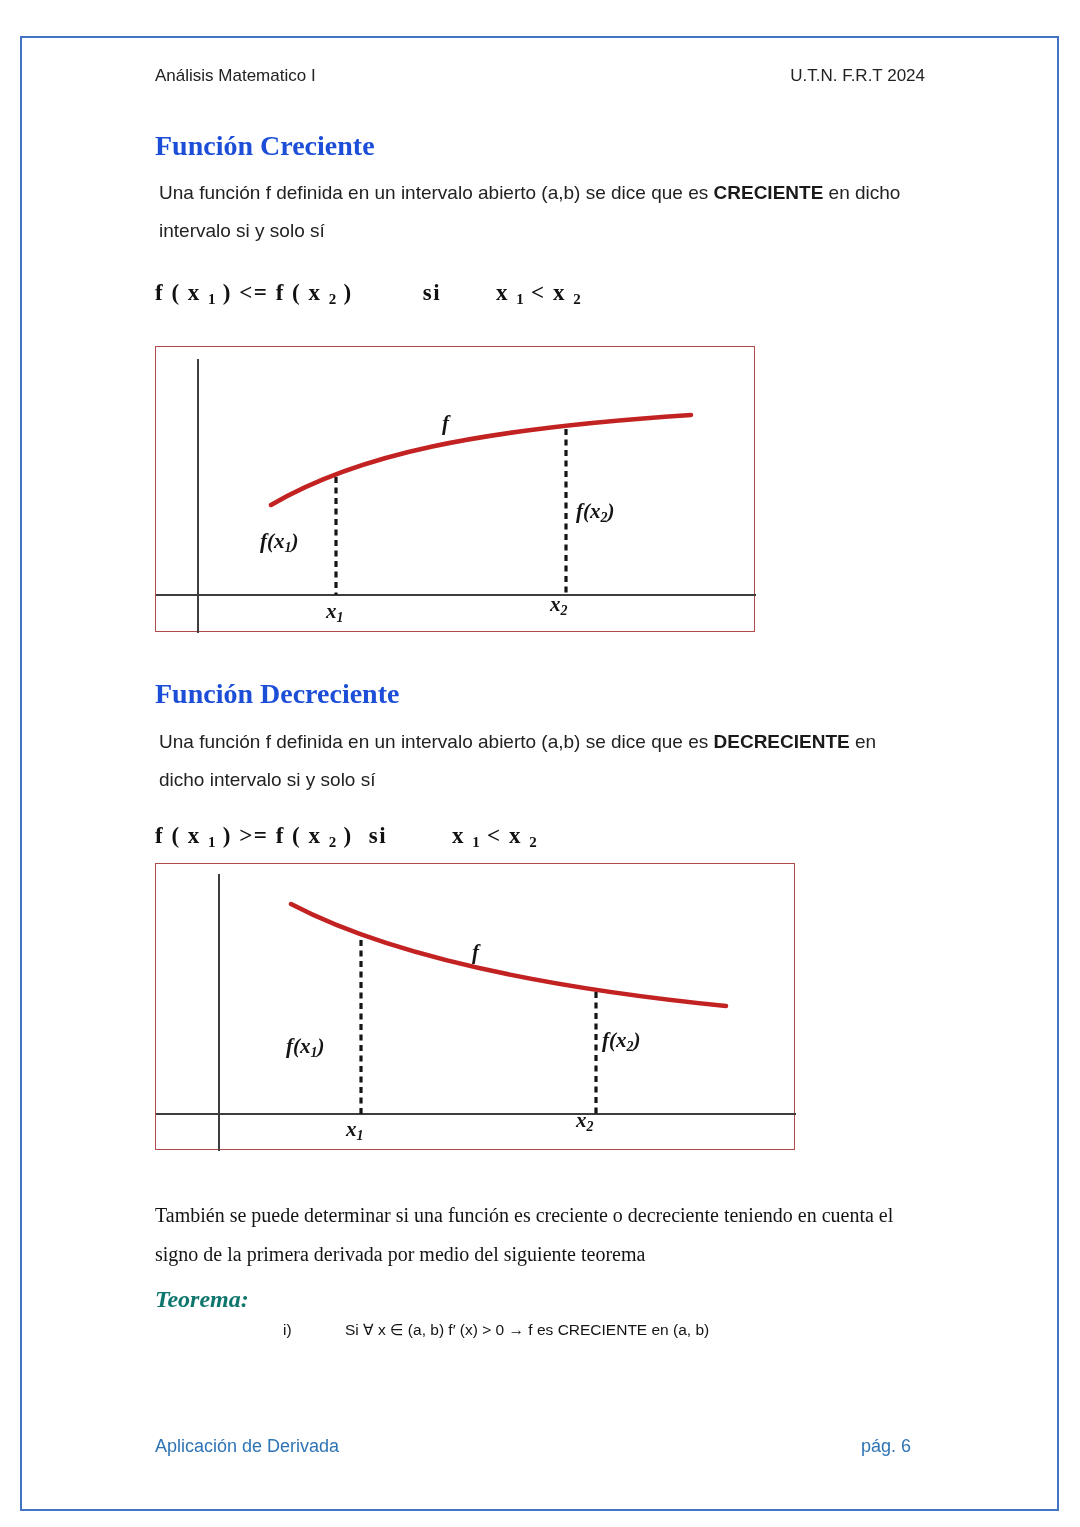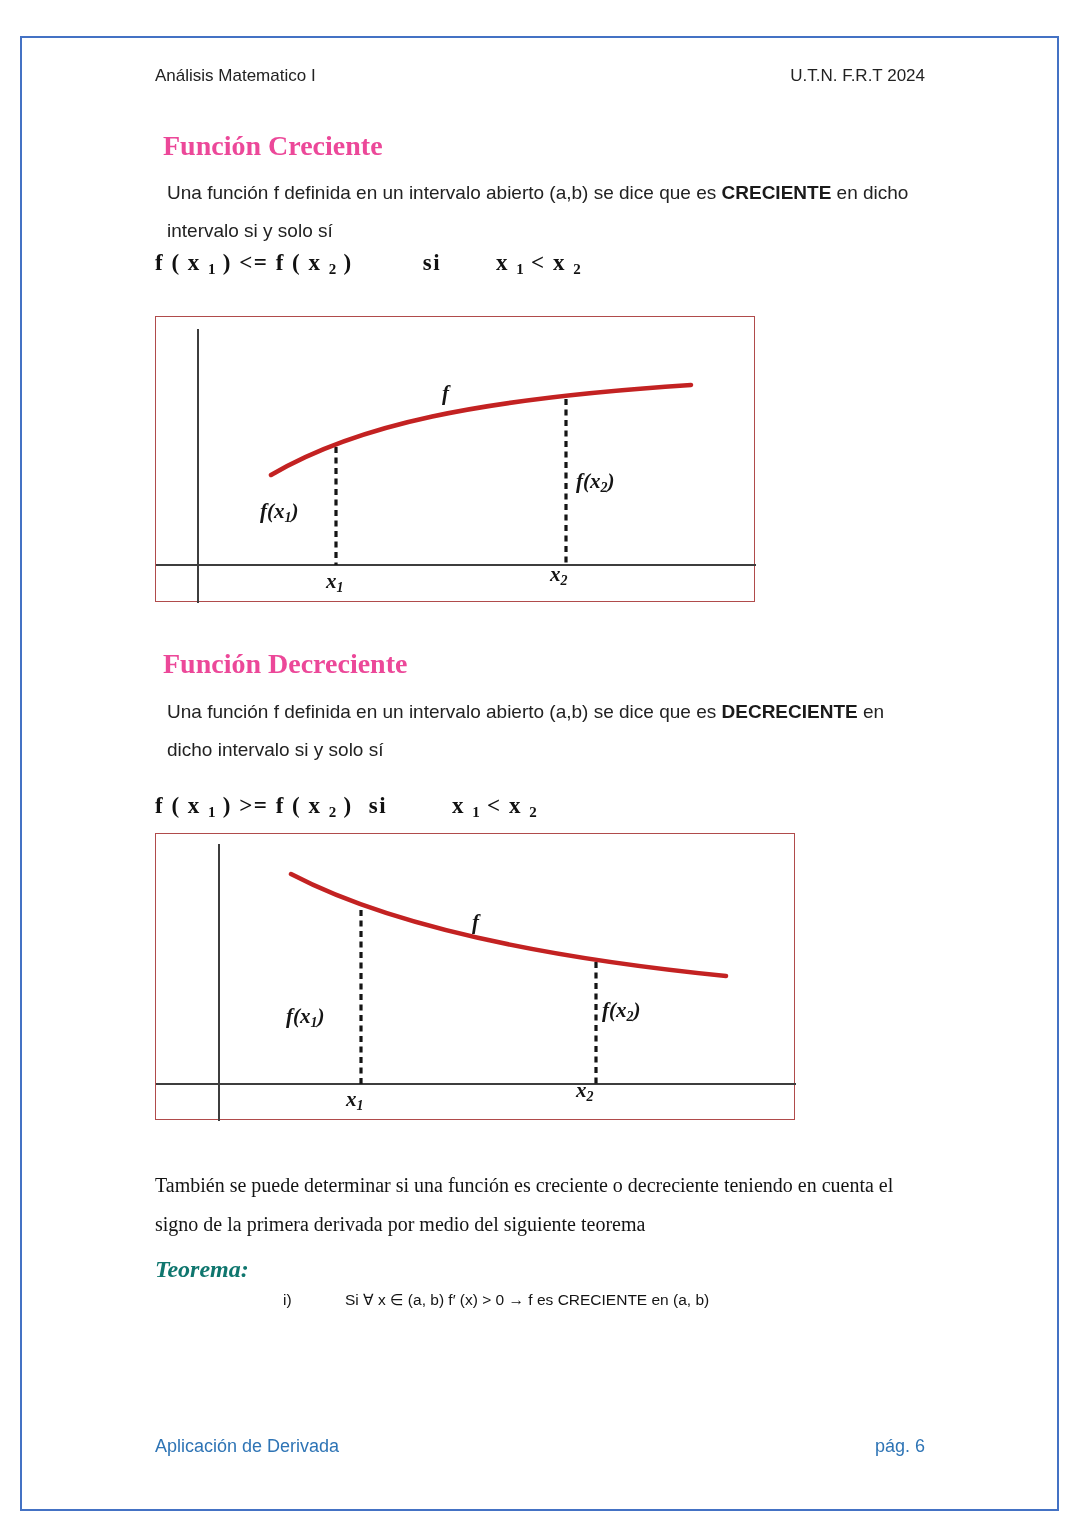--- a/index.html
+++ b/index.html
@@ -18,27 +18,27 @@
     overflow:hidden;
   }
   .page-border{
     position:absolute;left:20px;top:36px;width:1039px;height:1475px;
     border:2px solid var(--accent-blue);pointer-events:none;
   }
   .content{position:relative;padding:0 155px;}
   .doc-header{display:flex;justify-content:space-between;padding-top:66px;font-size:17px;color:#222;}
   .section-title{
     font-family:"Liberation Serif","DejaVu Serif",serif;font-size:28px;font-weight:bold;
-    color:#ec4899;margin:42px 0 0 8px;line-height:1.3;
+    color:#1d4ed8;margin:42px 0 0 0;line-height:1.3;
   }
   .section-title.second{margin-top:44px;}
-  .intro{margin:10px 0 0 12px;font-size:19px;line-height:2.0;max-width:790px;color:#222;}
+  .intro{margin:10px 0 0 4px;font-size:19px;line-height:2.0;max-width:790px;color:#222;}
   .intro b{font-weight:bold;color:#1a1a1a;}
   .formula{
-    font-family:"Liberation Serif","DejaVu Serif",serif;font-weight:bold;
+    margin-top:30px;font-family:"Liberation Serif","DejaVu Serif",serif;font-weight:bold;
     font-size:23px;color:#111;letter-spacing:1.5px;white-space:nowrap;
   }
   .formula .sub{font-size:15px;vertical-align:-4px;letter-spacing:0;}
   .gap{display:inline-block;}
   .g70{width:70px;} .g55{width:55px;} .g18{width:16px;} .g65{width:65px;}
   .fig{
     position:relative;border:1.5px solid var(--figure-border);margin-top:38px;background:#fff;
   }
   .fig1{width:600px;height:286px;}
   .fig2{width:640px;height:287px;margin-top:12px;}
@@ -56,21 +56,21 @@
     margin:12px 0 0 0;font-family:"Liberation Serif","DejaVu Serif",serif;
     font-size:24px;font-weight:bold;font-style:italic;color:#0f766e;
   }
   .teorema-body{
     margin:12px 0 0 128px;font-family:"Liberation Serif","DejaVu Serif",serif;
     font-size:20px;line-height:2.0;max-width:655px;color:#141414;
   }
   .teorema-item{margin:8px 0 0 128px;font-size:15.5px;display:flex;color:#141414;}
   .teorema-item .marker{width:62px;flex:0 0 62px;}
   .doc-footer{
-    position:absolute;left:155px;right:155px;top:1436px;display:flex;
+    position:absolute;left:155px;right:169px;top:1436px;display:flex;
     justify-content:space-between;font-size:18px;color:var(--footer-blue);
   }
 </style>
 </head>
 <body>
 
 <div class="page-border"></div>
 
 <div class="content">
 

